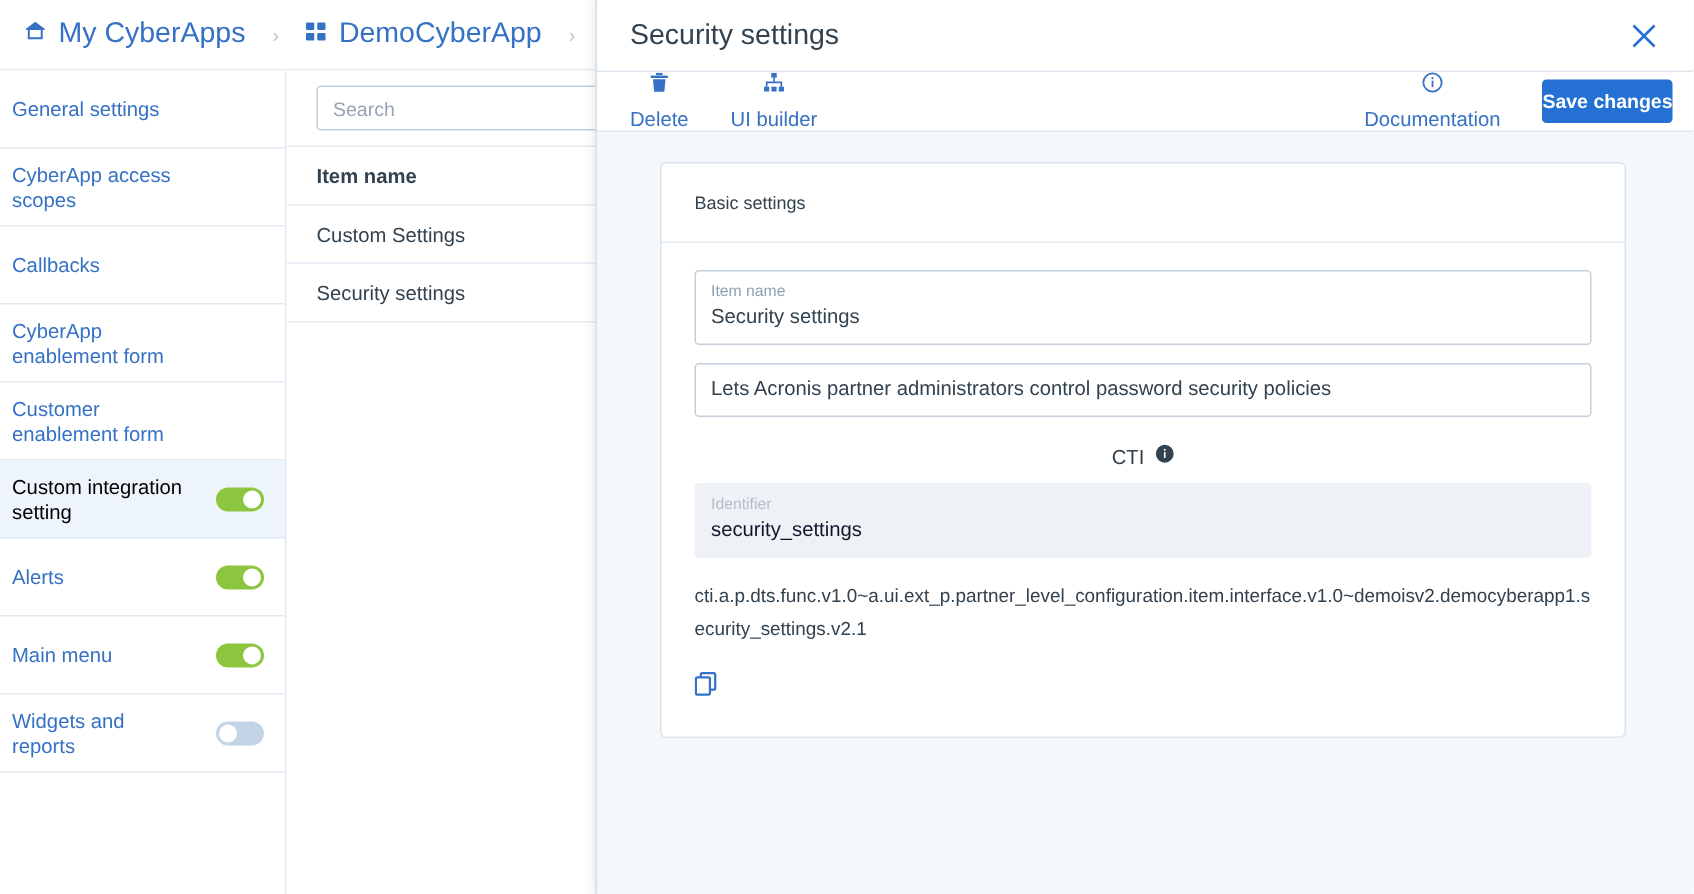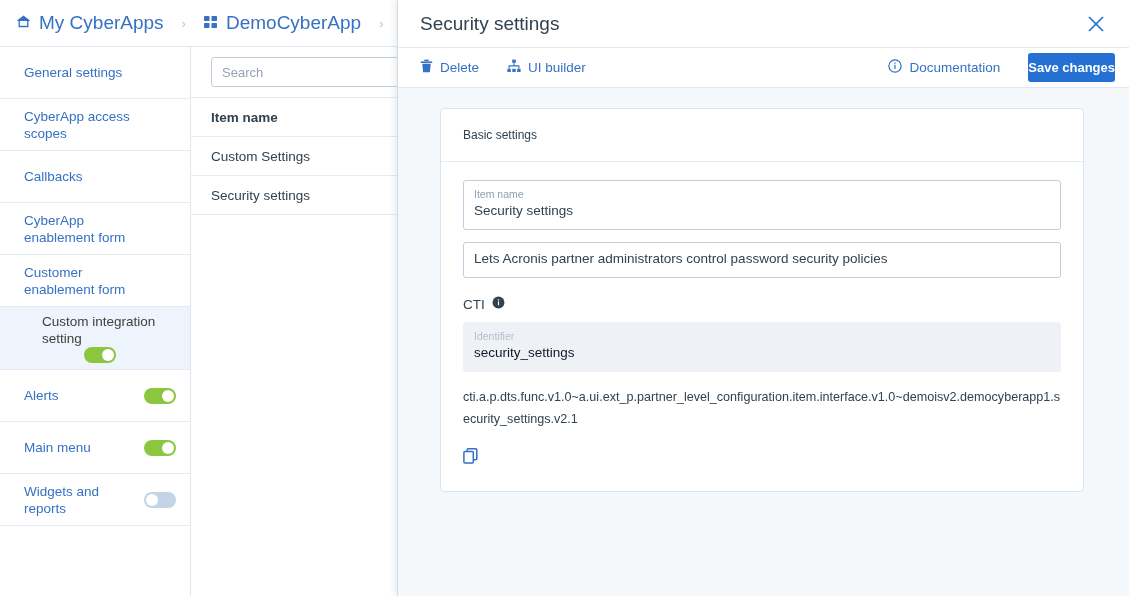--- a/index.html
+++ b/index.html
@@ -70,30 +70,29 @@
     box-sizing: border-box;
     overflow: hidden;
   }
   .side-item {
     min-height: 52px;
     box-sizing: border-box;
     border-bottom: 1px solid #e4ebf3;
     display: flex;
     align-items: center;
     justify-content: space-between;
-    padding: 6px 14px 6px 24px;
+    padding: 6px 14px 6px 8px;
     color: #3571c4;
     font-size: 13.5px;
     line-height: 17px;
     cursor: pointer;
   }
   .side-item.selected {
     background: #eef4fb;
-    color: #404040;
-    flex-direction: column;
+    color: #000000;
   }
   .side-label { max-width: 116px; }
   .toggle {
     width: 32px;
     height: 16px;
     border-radius: 9px;
     position: relative;
     flex: 0 0 auto;
     background: #8cc63f;
     cursor: pointer;
@@ -222,20 +221,21 @@
     box-sizing: border-box;
   }
   .tool-btn {
     display: flex;
     align-items: center;
     gap: 7px;
     color: #3571c4;
     font-size: 13.5px;
     cursor: pointer;
     margin-right: 28px;
+    flex-direction: column;
   }
   .spacer { flex: 1; }
   .save-btn {
     background: #2470d3;
     color: #ffffff;
     font-size: 13px;
     font-weight: bold;
     border: none;
     border-radius: 3px;
     padding: 7px 0;
@@ -283,20 +283,21 @@
   }
   .field.disabled .field-value { color: #0f172a; }
   .field.disabled .field-label { color: #b3becb; }
   .cti-label {
     display: flex;
     align-items: center;
     gap: 7px;
     font-size: 13.5px;
     color: #32424f;
     margin: 18px 0 10px 0;
+    justify-content: center;
   }
   .cti-row {
     display: flex;
     align-items: flex-start;
     gap: 14px;
     margin-top: 14px;
     flex-direction: column;
   }
   .cti-text {
     flex: 1;

